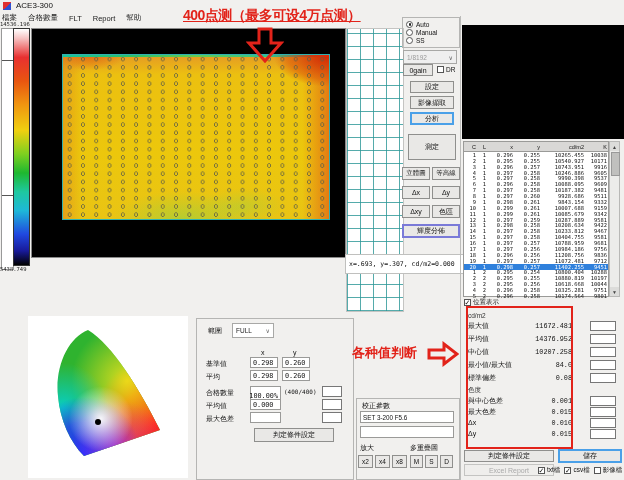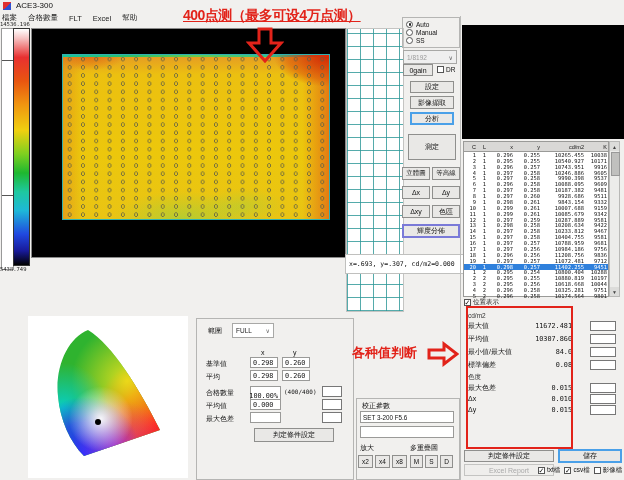--- a/index.html
+++ b/index.html
@@ -76,21 +76,21 @@
   .scrollbar{left:609px;top:141px;width:11px;height:156px;background:#ececea;border:1px solid #b8b8b6;box-sizing:border-box;}
   .sb-btn{position:absolute;left:0;width:100%;height:9px;background:#dcdcda;font-size:5px;display:flex;align-items:center;justify-content:center;color:#444;}
   .sb-thumb{position:absolute;left:1px;top:10px;width:7px;height:22px;background:#c0c0be;border:1px solid #999;}
 
   
   .stats{left:468px;top:308px;width:148px;}
   .s-sec{height:11px;font-size:6.5px;color:#333;display:flex;align-items:flex-end;}
   .srow{display:flex;align-items:center;}
   .srow.lum{height:13px;} .srow.chr{height:11px;}
   .s-lbl{font-size:7px;white-space:nowrap;}
-  .s-val{margin-left:auto;width:52px;text-align:right;font-size:6.8px;}
+  .s-val{margin-left:auto;width:52px;text-align:right;font-size:6.8px;font-family:Liberation Mono, monospace;}
   .s-box{width:26px;height:10px;margin-left:18px;border:1px solid #777;background:#fff;box-sizing:border-box;}
   .redrect{left:466px;top:306px;width:107px;height:143px;border:2px solid #e2231a;box-sizing:border-box;pointer-events:none;}
 
   
   .anno{color:#e2231a;font-weight:bold;white-space:nowrap;}
   .anno-top{left:183px;top:7px;font-size:14px;letter-spacing:-.5px;text-decoration:underline;}
   .anno-side{left:352px;top:344px;font-size:13px;}
 
   
   .lbl7{font-size:7px;white-space:nowrap;}
@@ -106,21 +106,21 @@
 
   <div class="abs titlebar">
     <div class="abs app-icon"></div>
     <div class="abs title-text">ACE3-300</div>
   </div>
 
   <div class="abs menubar">
       <span class="menu-item">檔案</span>
       <span class="menu-item">合格數量</span>
       <span class="menu-item">FLT</span>
-      <span class="menu-item">Excel</span>
+      <span class="menu-item">Report</span>
       <span class="menu-item">幫助</span>
     </div>
 
   <div class="abs ruler">
     <div class="tick" style="top:31px"></div>
     <div class="tick" style="top:166px"></div>
   </div>
   <div class="abs cb-label mono" style="left:0;top:21px">14536.196</div>
   <div class="abs colorbar"></div>
   <div class="abs cb-label mono" style="left:0;top:266px">5438.749</div>
@@ -397,34 +397,44 @@
 
   <div class="abs stats" id="stats">
       <div class="s-sec">cd/m2</div>
       <div class="srow lum">
         <span class="s-lbl">最大值</span>
         <span class="s-val mono">11672.481</span>
         <span class="s-box"></span>
       </div>
       <div class="srow lum">
         <span class="s-lbl">平均值</span>
-        <span class="s-val mono">10307.860</span>
+        <span class="s-val mono">14376.952</span>
+        <span class="s-box"></span>
+      </div>
+      <div class="srow lum">
+        <span class="s-lbl">中心值</span>
+        <span class="s-val mono">10207.258</span>
         <span class="s-box"></span>
       </div>
       <div class="srow lum">
         <span class="s-lbl">最小值/最大值</span>
         <span class="s-val mono">84.0</span>
         <span class="s-box"></span>
       </div>
       <div class="srow lum">
         <span class="s-lbl">標準偏差</span>
         <span class="s-val mono">0.08</span>
         <span class="s-box"></span>
       </div>
       <div class="s-sec">色度</div>
+      <div class="srow chr">
+        <span class="s-lbl">與中心色差</span>
+        <span class="s-val mono">0.001</span>
+        <span class="s-box"></span>
+      </div>
       <div class="srow chr">
         <span class="s-lbl">最大色差</span>
         <span class="s-val mono">0.015</span>
         <span class="s-box"></span>
       </div>
       <div class="srow chr">
         <span class="s-lbl">Δx</span>
         <span class="s-val mono">0.010</span>
         <span class="s-box"></span>
       </div>

